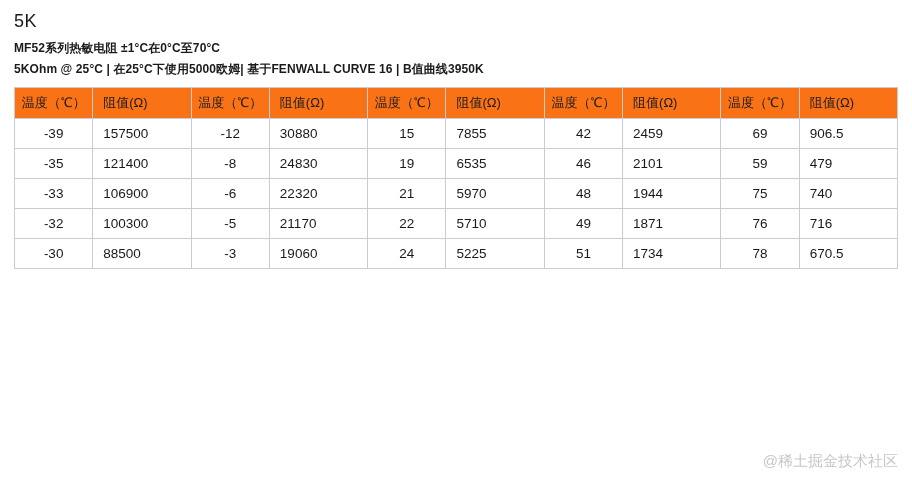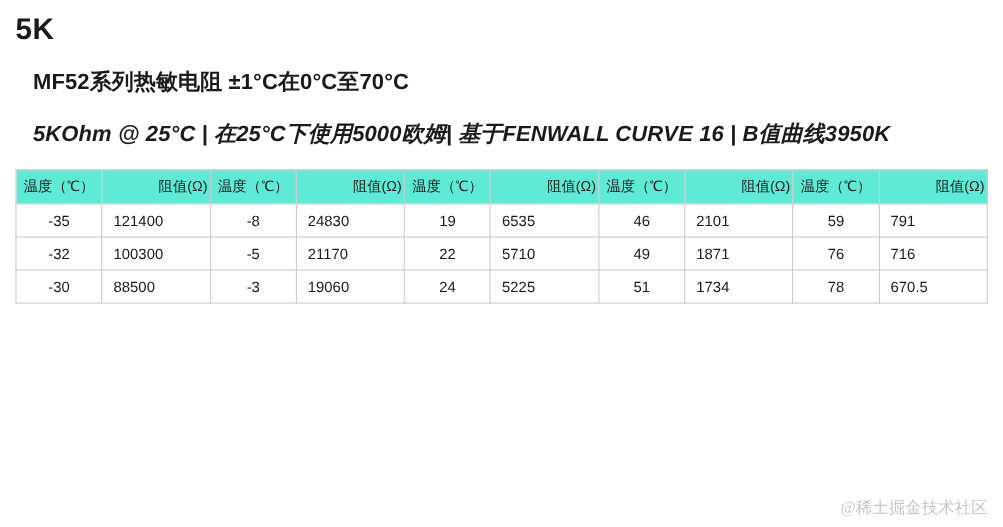--- a/index.html
+++ b/index.html
@@ -13,36 +13,35 @@
     font-family: "Liberation Sans", sans-serif;
     color: #1a1a1a;
     overflow: hidden;
     position: relative;
   }
   .page {
     padding: 10px 0 0 14px;
     box-sizing: border-box;
   }
   .title {
-    font-size: 27px;
-    font-weight: bold;
+    font-size: 18px;
+    font-weight: normal;
     line-height: 1.25;
     margin: 0 0 6px 0;
     letter-spacing: 0.5px;
   }
   .subtitle {
-    font-size: 20px;
+    font-size: 12px;
     font-weight: bold;
     line-height: 1.55;
-    margin: 16px;
+    margin: 0;
     letter-spacing: 0.1px;
   }
   .subtitle.second {
     margin-top: 3px;
-    font-style: italic;
   }
   .subtitle.third {
     margin-top: 3px;
   }
   table.rt {
     border-collapse: collapse;
     margin-top: 8px;
     width: 884px;
     table-layout: fixed;
   }
@@ -50,48 +49,48 @@
     border: 1px solid #c9ccd1;
     font-size: 13.5px;
     text-align: center;
     height: 30px;
     padding: 0 2px;
     box-sizing: border-box;
     font-weight: normal;
     color: #1a1a1a;
   }
   table.rt thead th {
-    background: #5eead4;
+    background: #f97316;
     font-size: 13px;
     height: 31px;
   }
   table.rt td.temp {
     width: 78px;
   }
   table.rt td.res {
     width: 98px;
     text-align: left;
     padding-left: 10px;
   }
   table.rt th.temp {
     width: 78px;
   }
   table.rt th.res {
     width: 98px;
-    text-align: right;
+    text-align: left;
     padding-left: 10px;
   }
   .watermark {
     position: absolute;
     right: 14px;
     bottom: 8px;
     font-size: 15px;
     color: rgba(120,120,120,0.42);
     pointer-events: none;
-    font-family: Liberation Serif, serif;
+    font-family: Liberation Sans, sans-serif;
   }
 </style>
 </head>
 <body>
 
 <div class="page">
   <h1 class="title">5K</h1>
   <div class="subtitle">MF52系列热敏电阻 ±1°C在0°C至70°C</div>
   <div class="subtitle second">5KOhm @ 25°C | 在25°C下使用5000欧姆| 基于FENWALL CURVE 16 | B值曲线3950K</div>
 
@@ -105,30 +104,54 @@
         <th class="temp">温度（℃）</th>
         <th class="res">阻值(Ω)</th>
         <th class="temp">温度（℃）</th>
         <th class="res">阻值(Ω)</th>
         <th class="temp">温度（℃）</th>
         <th class="res">阻值(Ω)</th>
       </tr>
     </thead>
     <tbody>
         <tr>
+          <td class="temp">-39</td>
+          <td class="res">157500</td>
+          <td class="temp">-12</td>
+          <td class="res">30880</td>
+          <td class="temp">15</td>
+          <td class="res">7855</td>
+          <td class="temp">42</td>
+          <td class="res">2459</td>
+          <td class="temp">69</td>
+          <td class="res">906.5</td>
+        </tr>
+        <tr>
           <td class="temp">-35</td>
           <td class="res">121400</td>
           <td class="temp">-8</td>
           <td class="res">24830</td>
           <td class="temp">19</td>
           <td class="res">6535</td>
           <td class="temp">46</td>
           <td class="res">2101</td>
           <td class="temp">59</td>
-          <td class="res">791</td>
+          <td class="res">479</td>
+        </tr>
+        <tr>
+          <td class="temp">-33</td>
+          <td class="res">106900</td>
+          <td class="temp">-6</td>
+          <td class="res">22320</td>
+          <td class="temp">21</td>
+          <td class="res">5970</td>
+          <td class="temp">48</td>
+          <td class="res">1944</td>
+          <td class="temp">75</td>
+          <td class="res">740</td>
         </tr>
         <tr>
           <td class="temp">-32</td>
           <td class="res">100300</td>
           <td class="temp">-5</td>
           <td class="res">21170</td>
           <td class="temp">22</td>
           <td class="res">5710</td>
           <td class="temp">49</td>
           <td class="res">1871</td>

